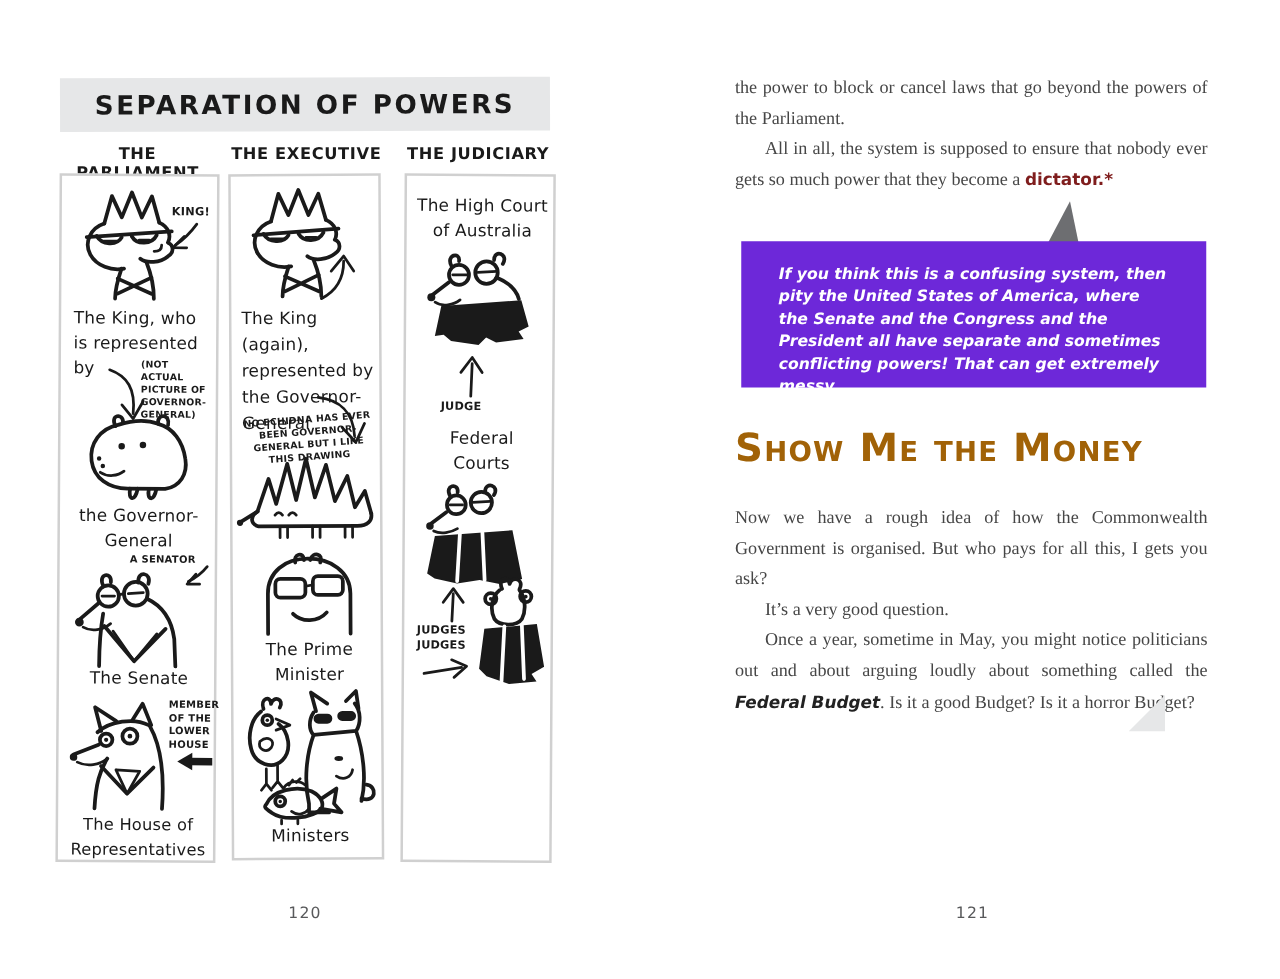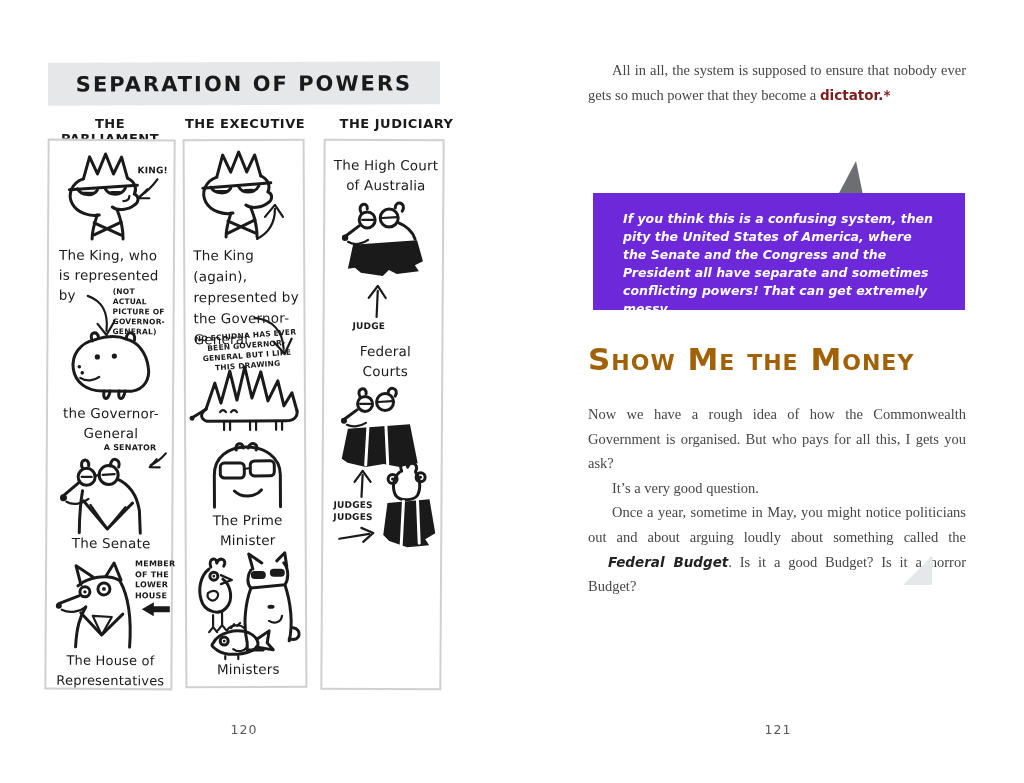--- a/index.html
+++ b/index.html
@@ -21,39 +21,39 @@
   .panel { top:139px; background:#fff; border:2px solid #d0d0d0; }
   .caption { text-align:center; font-size:13.5px; line-height:20px; letter-spacing:0.2px; }
   .note { font-size:7.5px; font-weight:700; line-height:10px; letter-spacing:0.2px; }
 
   
   .bodytext { width:378px; font-family:"Liberation Serif", serif; font-size:14.5px;
               line-height:24.6px; color:#464646; text-align:justify; }
   .bodytext p { margin:0; text-indent:24px; }
   .bodytext p.noindent { text-indent:0; }
   .b-sans { font-family:"DejaVu Sans", sans-serif; font-weight:700; font-size:13.5px; color:#7f1d1d; }
-  .b-hand { font-family:"DejaVu Sans", sans-serif; font-weight:700; font-style:italic; font-size:13.5px; color:#222;margin-left:20px; }
+  .b-hand { font-family:"DejaVu Sans", sans-serif; font-weight:700; font-style:italic; font-size:13.5px; color:#222; }
   .callout { width:372px; font-weight:700; font-style:italic; font-size:12.5px; line-height:18px; }
   .callout-dark { background:#6d28d9; color:#ffffff; height:117px; padding:17px 26px 0 30px; }
   .callout-light { background:#e6e7e8; color:#1c1c1c; height:103px; padding:22px 24px 0 27px; }
   .section-heading { font-size:31px; font-weight:700; font-variant:small-caps; letter-spacing:1px; color:#a16207; }
   .pagenum { font-size:12.5px; color:#58595b; letter-spacing:1px; }
 </style>
 </head>
 <body>
 
 <div class="abs" style="left:0;top:0;width:512px;height:783px;">
 
   <div class="abs banner">
     <span>SEPARATION OF POWERS</span>
   </div>
 
   <div class="abs colhead" style="left:46px;width:128px;">THE PARLIAMENT</div>
   <div class="abs colhead" style="left:184px;width:122px;">THE EXECUTIVE</div>
-  <div class="abs colhead" style="left:336px;width:121px;text-align:center;">THE JUDICIARY</div>
+  <div class="abs colhead" style="left:322px;width:121px;text-align:center;">THE JUDICIARY</div>
 
   <div class="abs panel" style="left:46px;width:128px;height:551px;transform:rotate(0.35deg);">
 
     <svg class="abs doodle" style="left:12px;top:8px;" width="84" height="92" viewBox="0 0 84 92">
       <path d="M22,30 L28,8 L36,25 L44,5 L52,25 L60,8 L66,29"></path>
       <path d="M22,30 C10,34 6,46 11,55 C16,64 28,68 38,66"></path>
       <path d="M66,29 C73,32 76,39 73,45 C78,47 78,53 73,56 C67,61 56,62 51,58"></path>
       <path d="M8,41 L76,36"></path>
       <path d="M16,40 C20,47 32,48 36,41"></path>
       <path d="M44,40 C48,47 60,47 64,39"></path>
@@ -268,20 +268,21 @@
       <path class="white" d="M26,42 L24,86 M40,41 L42,84" stroke-width="5.5"></path>
     </svg>
   </div>
 
   <div class="abs pagenum" style="left:222px;top:722px;width:44px;text-align:center;">120</div>
 </div>
 
 <div class="abs" style="left:512px;top:0;width:512px;height:783px;">
 
   <div class="abs bodytext" style="left:76px;top:58px;">
+    <p class="noindent">the power to block or cancel laws that go beyond the powers of the Parliament.</p>
     <p><span>All in all, the system is supposed to ensure that nobody ever gets so much power that they become a </span><span class="b-sans">dictator.*</span></p>
   </div>
 
   <svg class="abs" style="left:326px;top:161px;" width="26" height="34" viewBox="0 0 26 34">
     <polygon points="0,34 18,0 25,34" fill="#6d6e71"></polygon>
   </svg>
   <div class="abs callout callout-dark" style="left:81px;top:193px;">
     <span>If you think this is a confusing system, then pity the United States of America, where the Senate and the Congress and the President all have separate and sometimes conflicting powers! That can get extremely messy.</span>
   </div>
 

